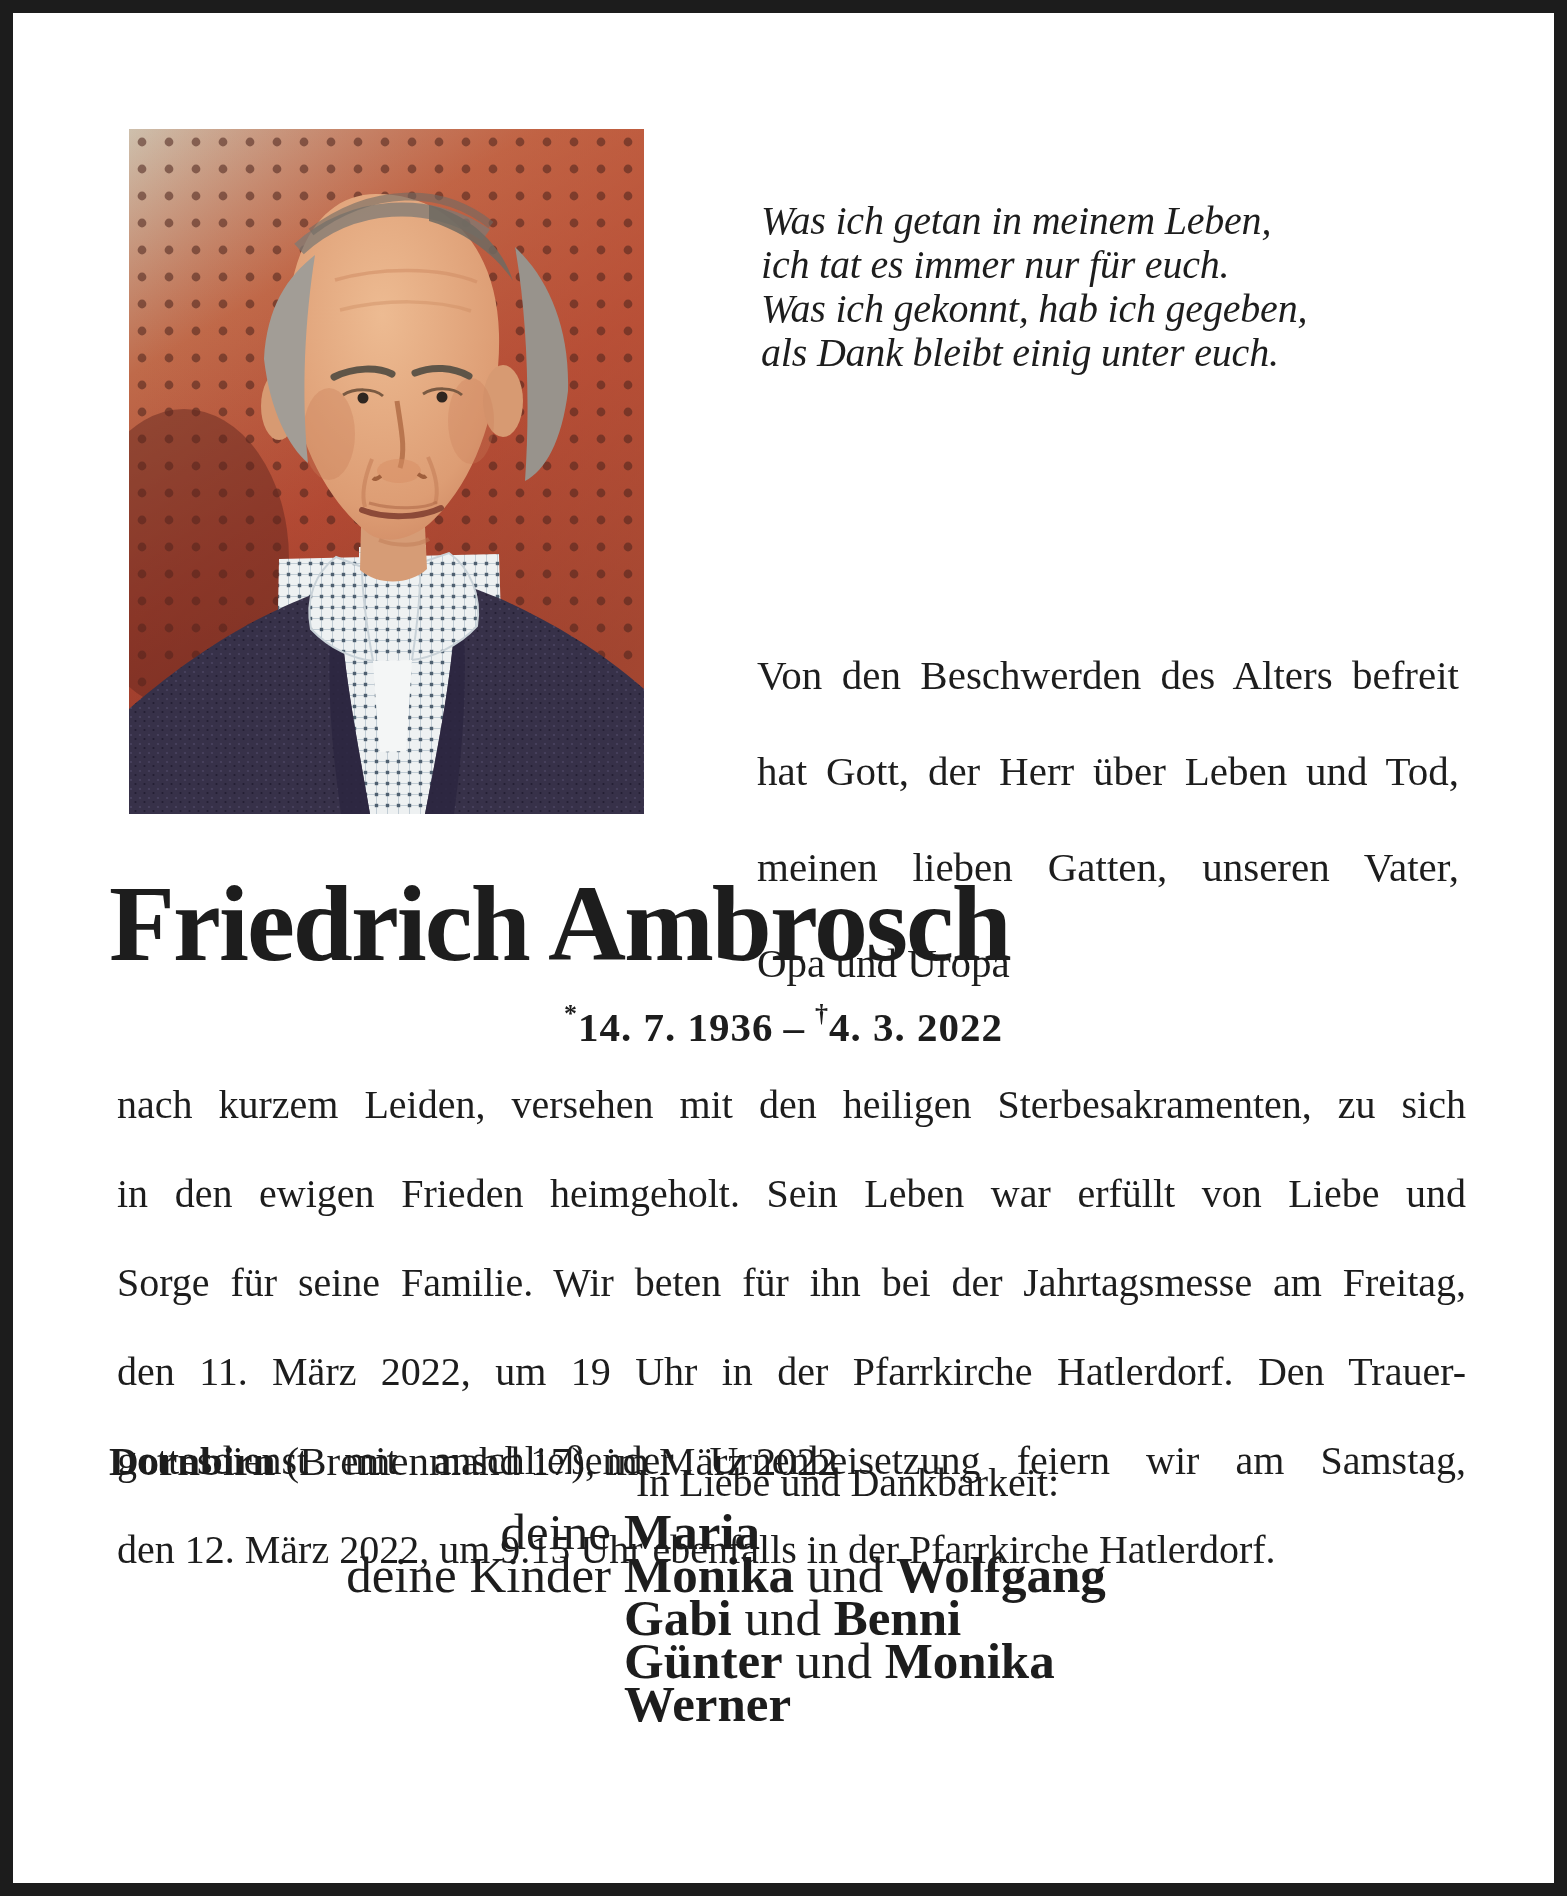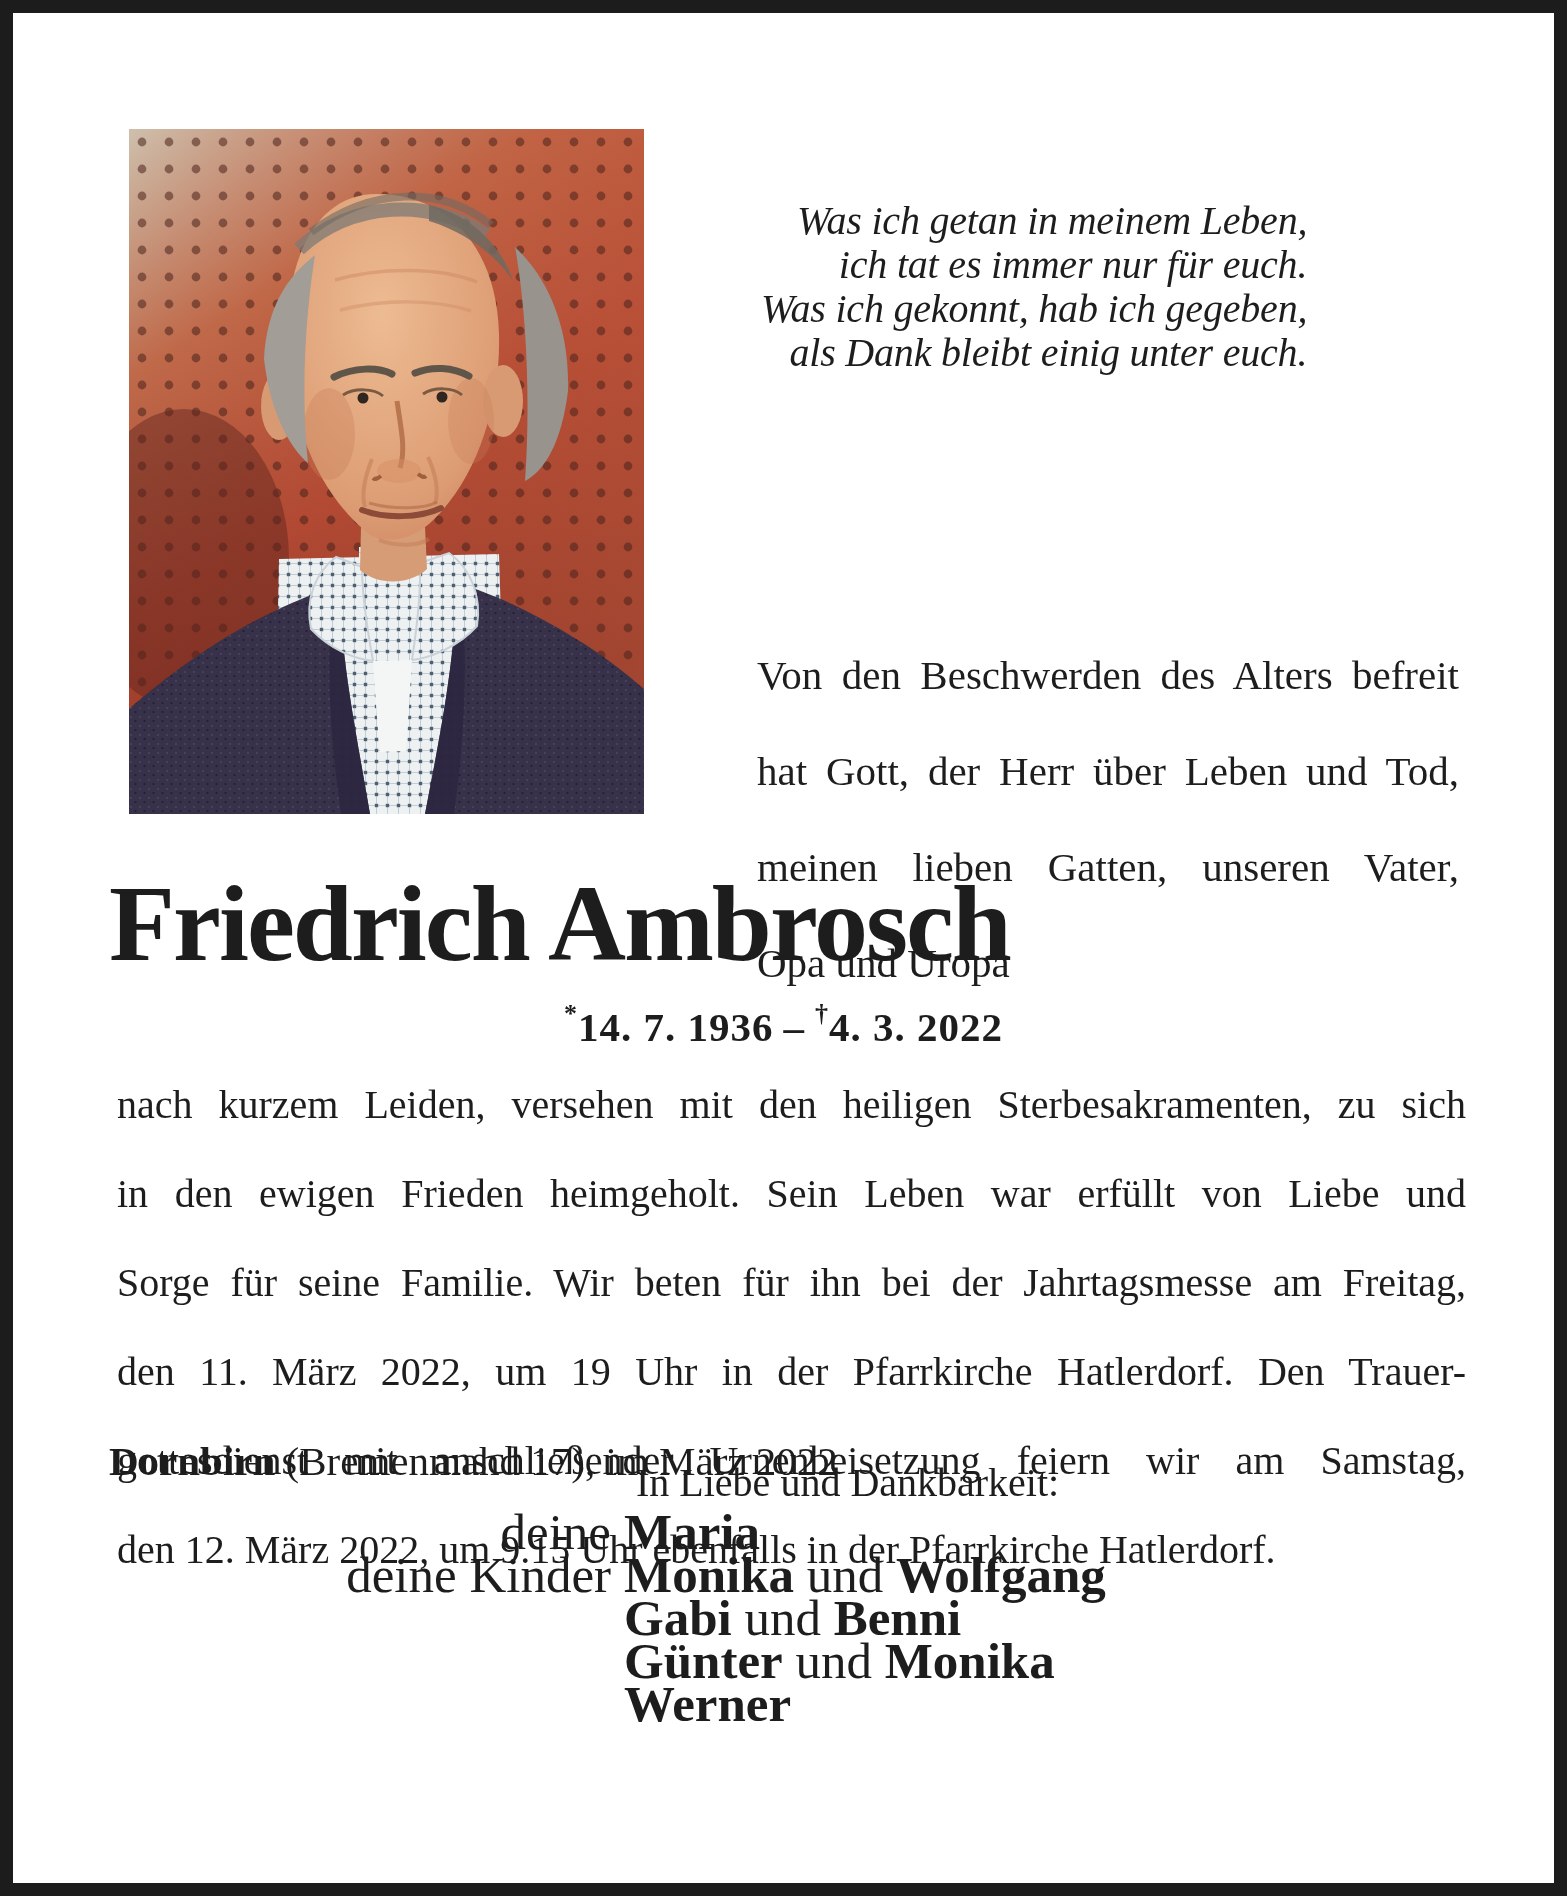--- a/index.html
+++ b/index.html
@@ -13,21 +13,21 @@
     color:#1d1d1d;
     overflow:hidden;
   }
   .abs{position:absolute;}
 
   
   .photo{left:116px;top:116px;width:515px;height:685px;overflow:hidden;}
   .photo svg{display:block;}
 
   
-  .verse{left:748px;top:186px;font-style:italic;font-size:40px;line-height:44px;letter-spacing:-0.2px;text-align:right;}
+  .verse{left:748px;top:186px;font-style:italic;font-size:40px;line-height:44px;letter-spacing:-0.2px;}
 
   
   .intro{left:744px;top:638px;width:702px;font-size:41px;line-height:48px;}
 
   
   .jline{text-align:justify;}
   .jline::after{content:"";display:inline-block;width:100%;height:0;}
 
   
   .name{left:96px;top:852px;width:1349px;text-align:left;

